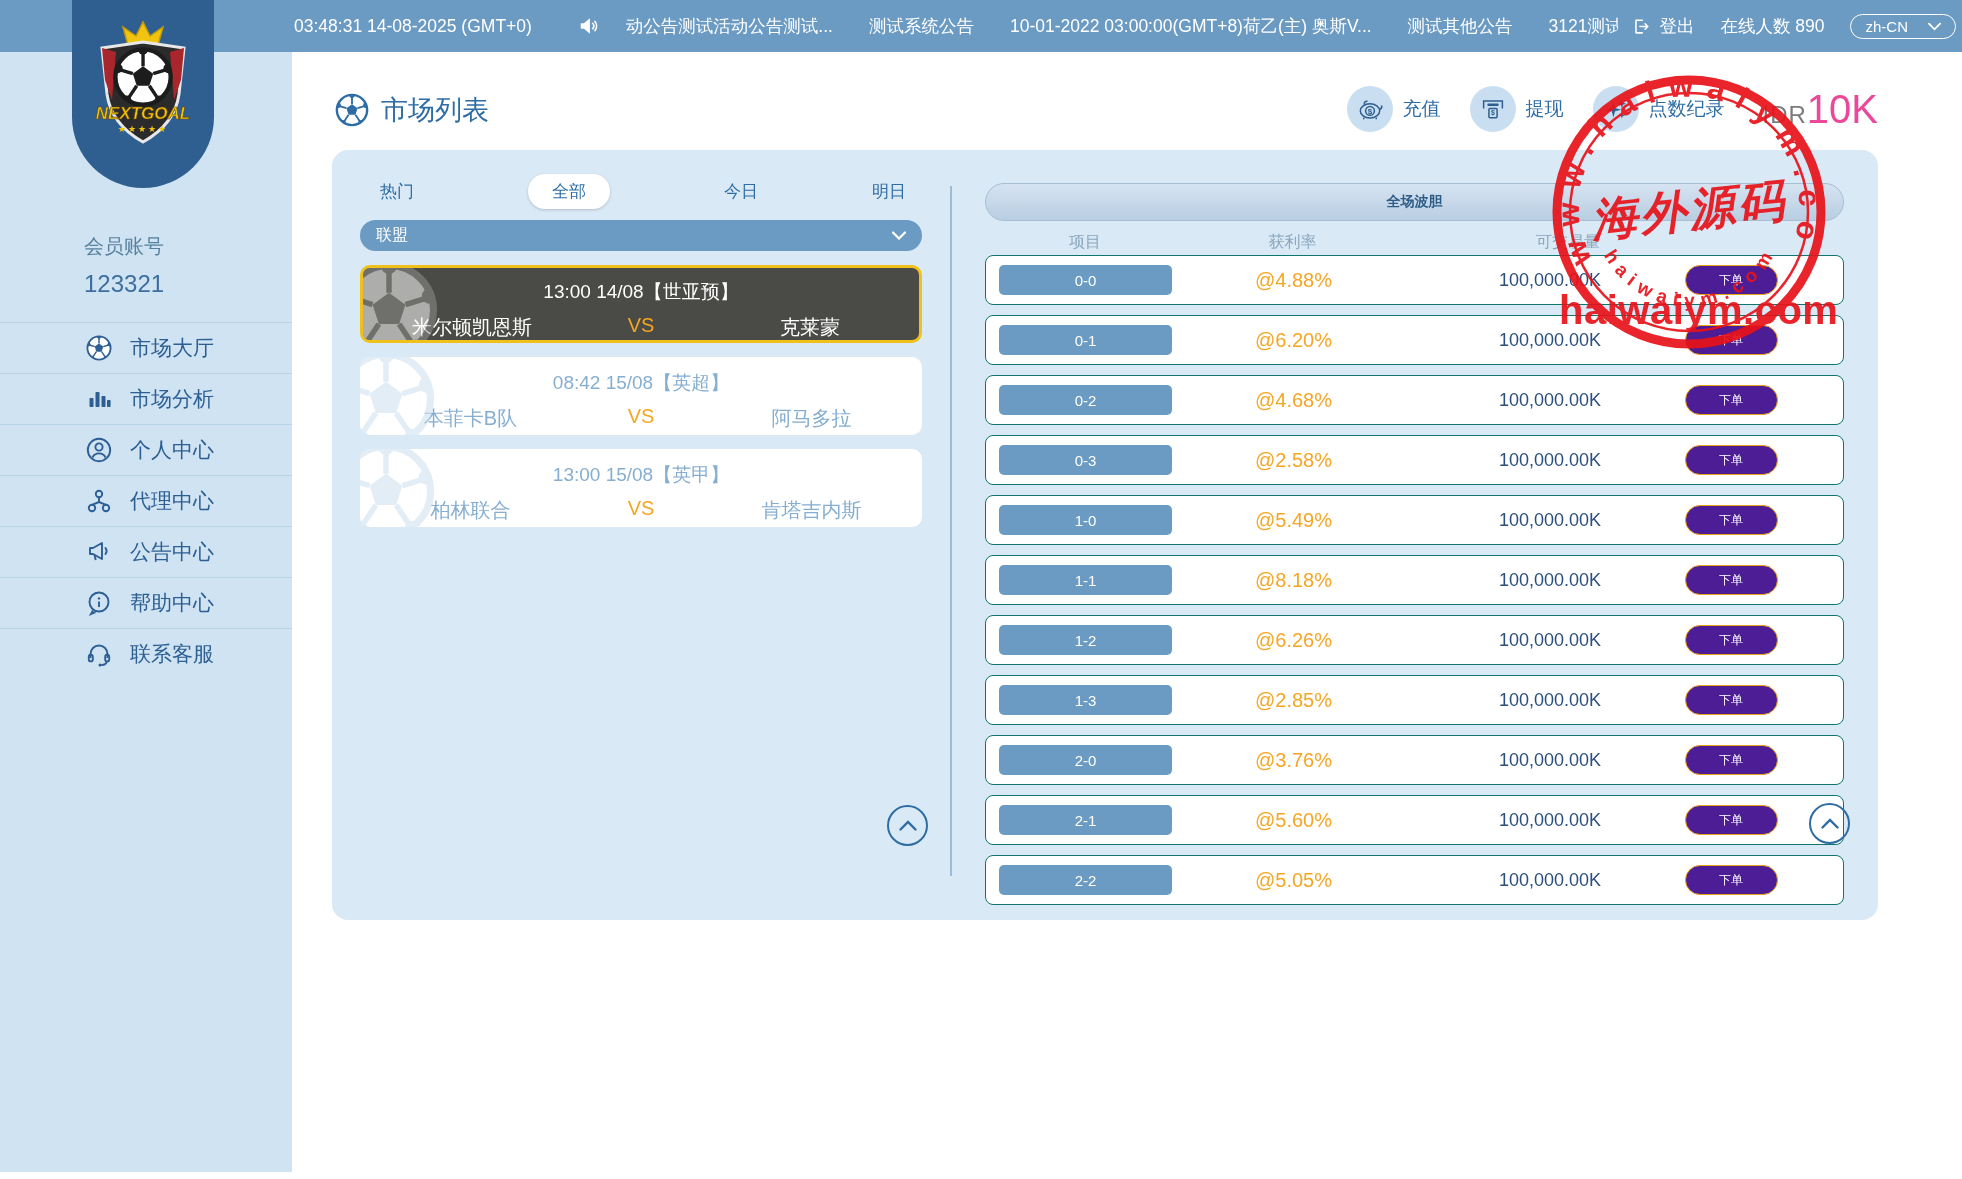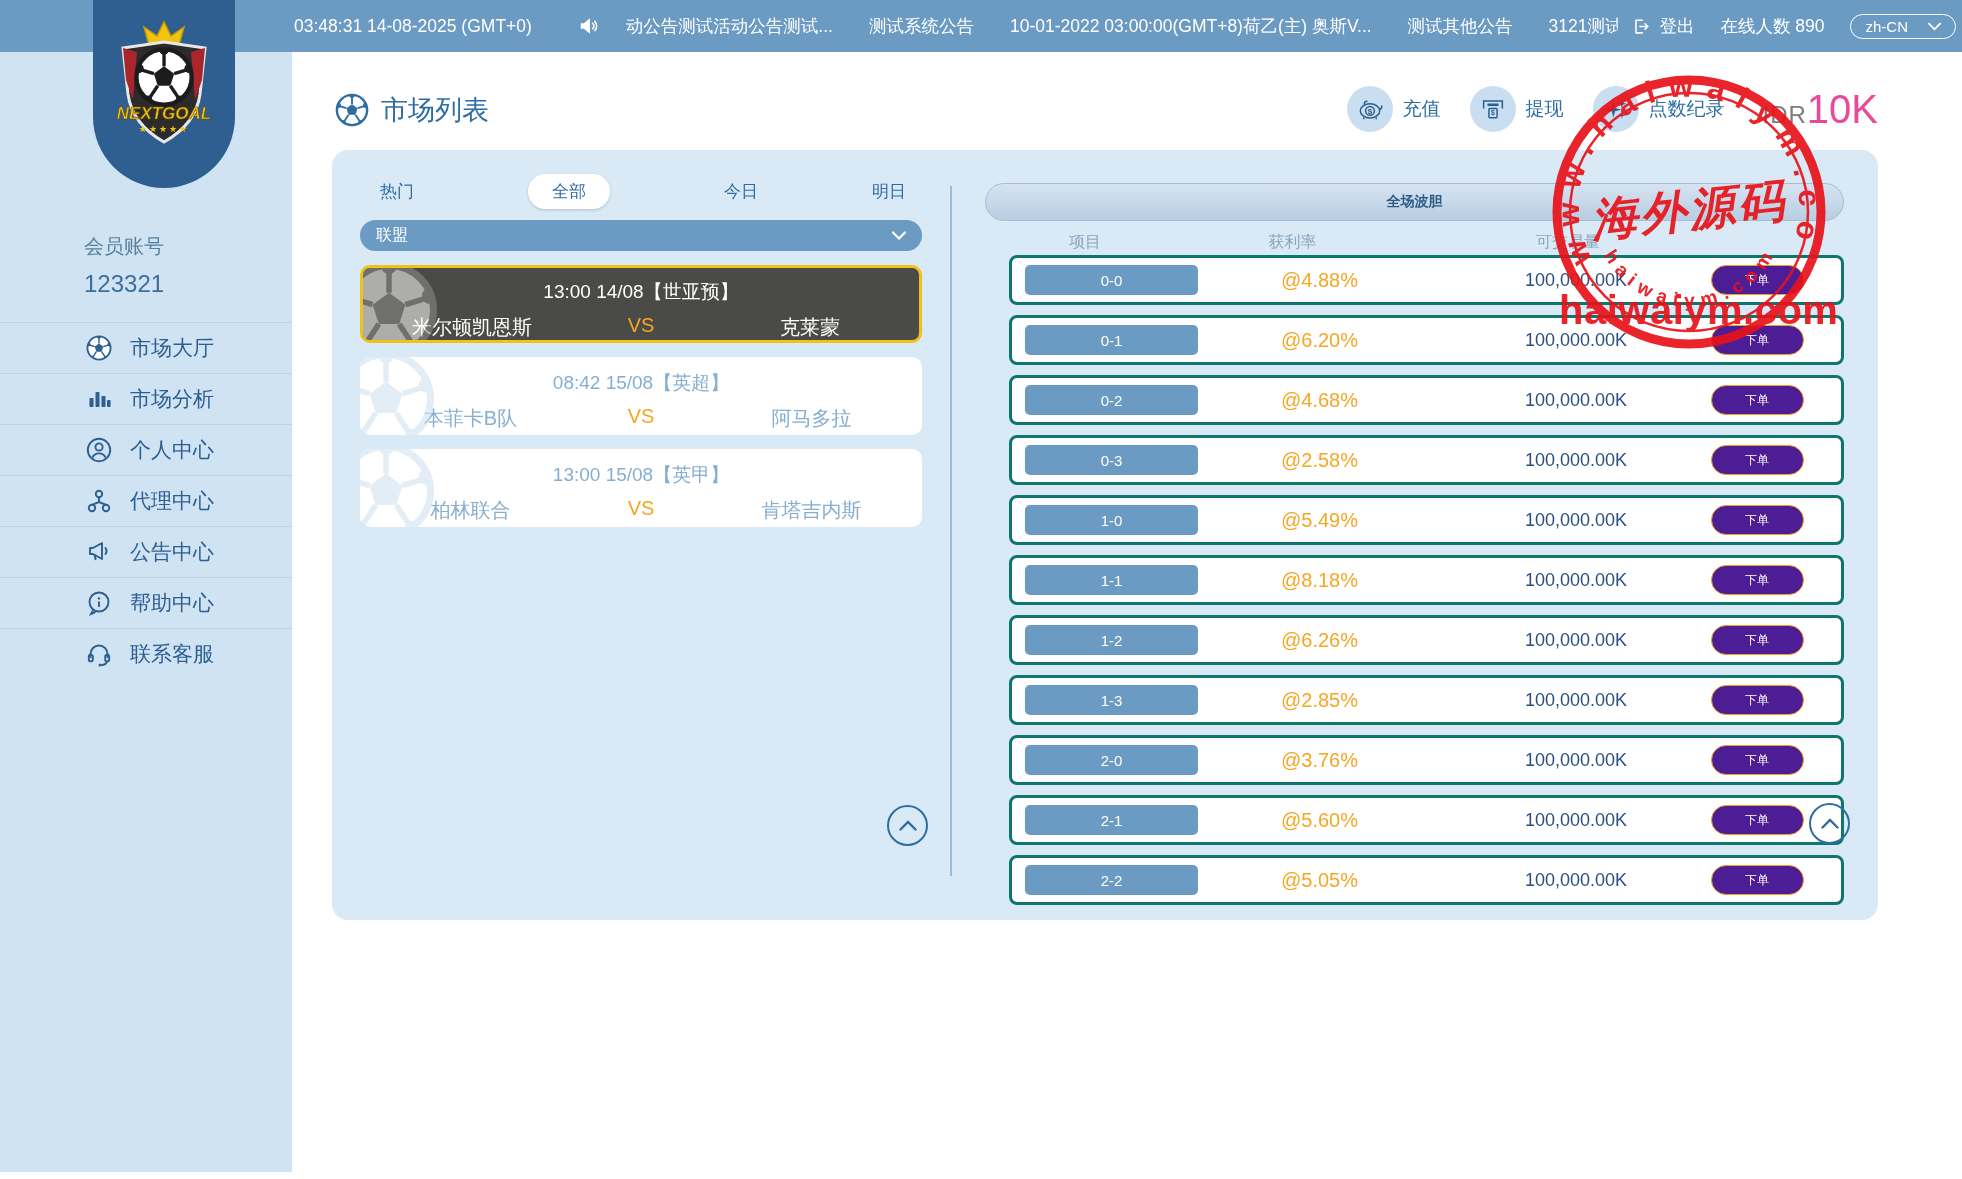--- a/index.html
+++ b/index.html
@@ -14,21 +14,21 @@
   .announcements { display:flex; gap:36px; white-space:nowrap; overflow:hidden; margin-left:26px;
                    flex:1; min-width:0; margin-right:14px; }
   .topbar-right { display:flex; align-items:center; gap:26px; padding-right:6px; flex-shrink:0; }
   .logout { display:flex; align-items:center; gap:8px; cursor:pointer; }
   .lang-select { display:flex; align-items:center; justify-content:space-between; gap:20px;
                  border:1.6px solid #fff; border-radius:15px; padding:3px 14px; min-width:100px;
                  font-size:15px; cursor:pointer; }
 
   
   .sidebar { position:absolute; top:49px; left:0; width:292px; height:1123px; background:#cfe3f2; z-index:1; }
-  .logo-tab { position:absolute; top:0; left:93px; width:142px; height:188px; background:#2e5f90;
+  .logo-tab { position:absolute; top:0; left:72px; width:142px; height:188px; background:#2e5f90;
               border-radius:0 0 71px 71px; z-index:5; display:flex; align-items:flex-start;
               justify-content:center; padding-top:18px; }
   .member { padding:184px 0 0 84px; }
   .member-label { font-size:20px; color:#57809f; }
   .member-id { font-size:24px; color:#3c6e9e; margin-top:10px; }
   .menu { margin-top:24px; }
   .menu-item { height:51px; display:flex; align-items:center; gap:18px; padding-left:86px;
                border-top:1px solid #b9d4e7; color:#2d5f93; font-size:21px; cursor:pointer; }
   .menu-item svg { width:26px; height:26px; flex-shrink:0; }
 
@@ -78,21 +78,21 @@
   .right-col { position:absolute; left:653px; top:0; width:859px; }
   .odds-title { margin-top:33px; height:38px; border-radius:19px;
                 background:linear-gradient(#d6e3f1,#b8cee2); border:1px solid #a8bed2;
                 display:flex; align-items:center; justify-content:center;
                 font-size:14px; font-weight:bold; color:#2c5b85; }
   .odds-head { display:grid; grid-template-columns:200px 215px 216px 228px; margin-top:8px; height:26px;
                align-items:center; color:#8ca6bd; font-size:16px; }
   .odds-head .h-score, .odds-head .h-rate { text-align:center; }
   .odds-head .h-vol { text-align:right; padding-right:16px; }
   .orow { display:grid; grid-template-columns:200px 215px 216px 228px; align-items:center; height:50px;
-          background:#fff; border:3px solid #0f766e; border-radius:8px; margin-bottom:10px;margin-left:24px; }
+          background:#fff; border:1px solid #0f766e; border-radius:8px; margin-bottom:10px; }
   .score-pill { margin-left:13px; width:173px; height:30px; background:#6b9bc3; border-radius:5px;
                 color:#fff; font-size:15px; display:flex; align-items:center; justify-content:center; cursor:pointer; }
   .cell-rate { text-align:center; color:#f5a623; font-size:20px; }
   .cell-vol { text-align:right; padding-right:16px; color:#2b507e; font-size:18px; }
   .cell-action { display:flex; justify-content:center; }
   .order-btn { width:93px; height:30px; border-radius:15px; background:#4c1d95; border:1px solid #eda21a;
                color:#fff; font-size:12px; cursor:pointer; font-family:Liberation Mono, monospace; }
 
   
   .stamp { position:absolute; left:1549px; top:72px; width:280px; height:280px; z-index:40;

